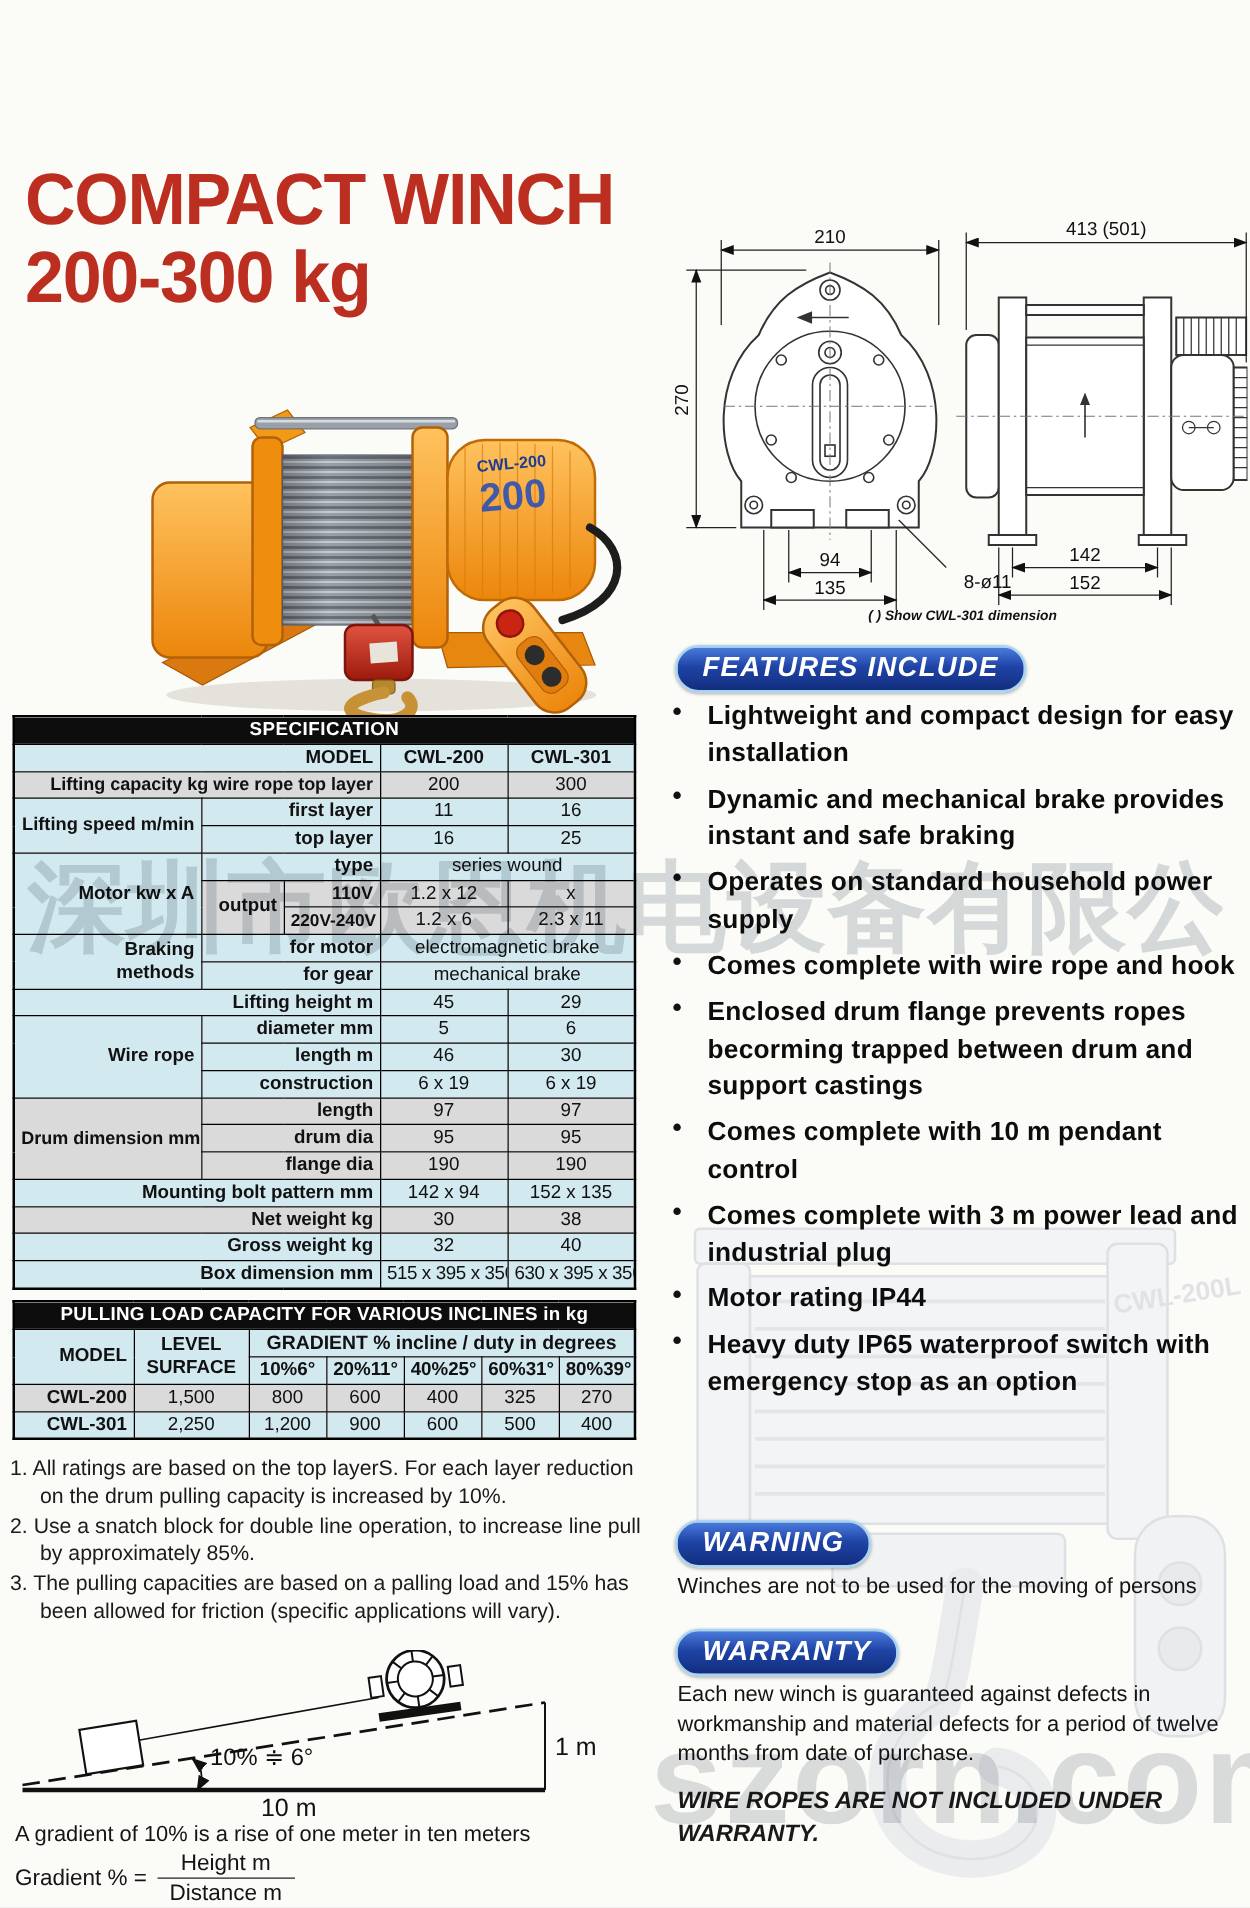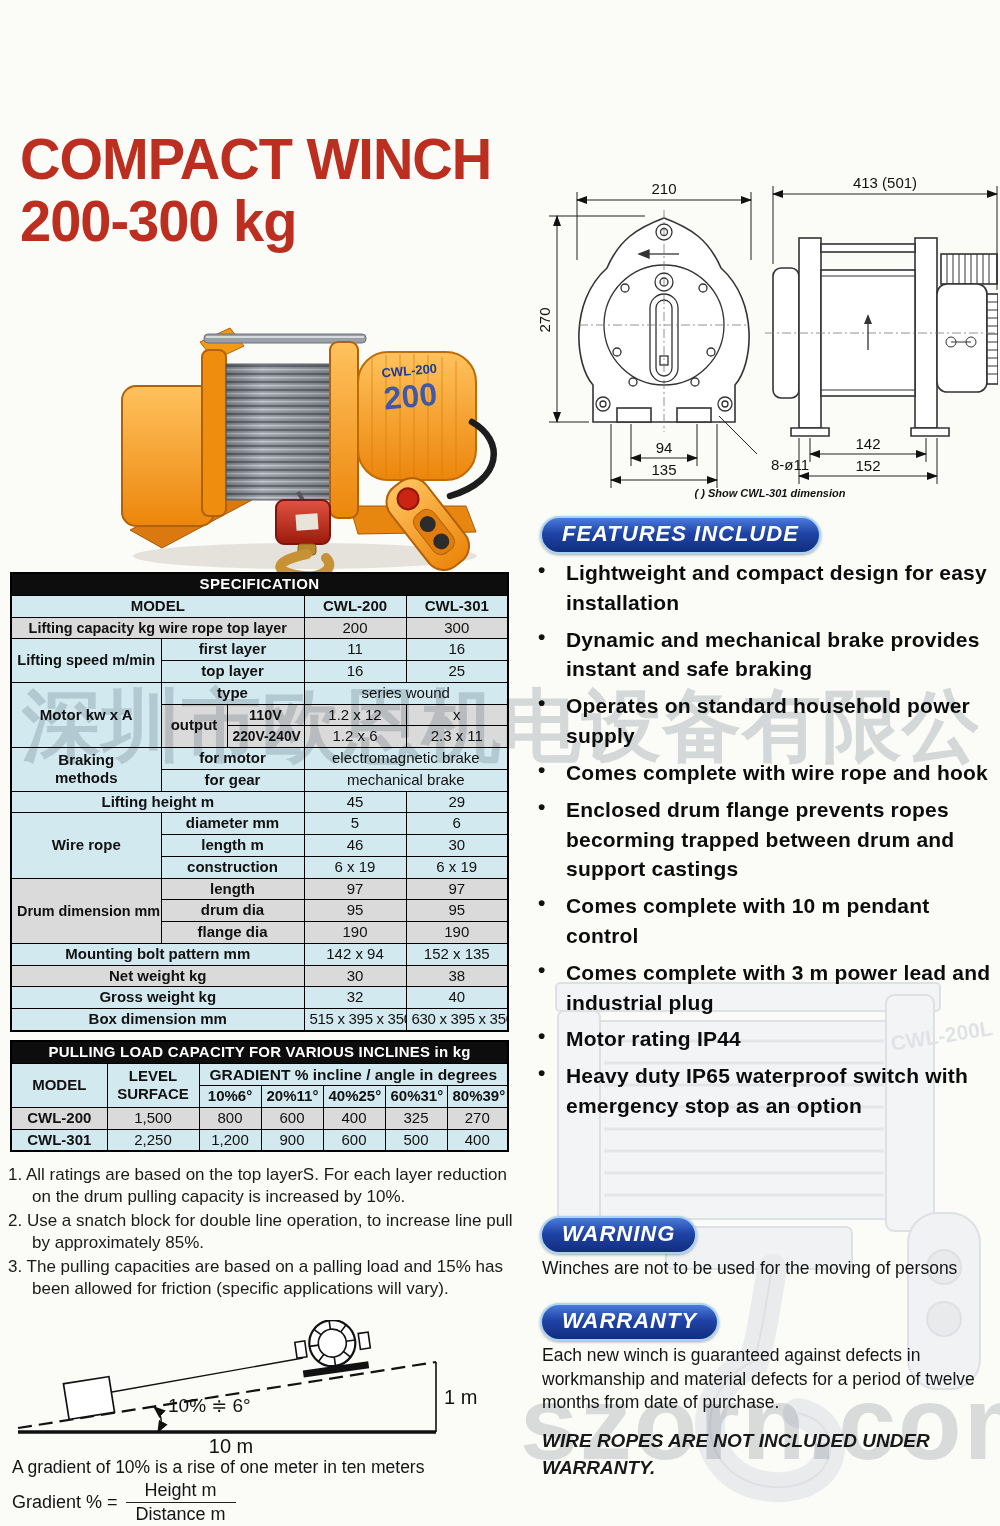--- a/index.html
+++ b/index.html
@@ -24,21 +24,21 @@
 
   
   table{border-collapse:collapse;table-layout:fixed;background:#fff;}
   .dtable{border:2px solid #000;z-index:4;}
   .dtable td{border:1.5px solid #000;padding:1px 5px;font-size:15px;line-height:1.25;
              overflow:hidden;white-space:nowrap;}
   .thead{background:#0d0d0d;color:#fff;font-weight:bold;text-align:center;font-size:19px;
          letter-spacing:.4px;padding:3px 2px;}
   .thead2{background:#0d0d0d;color:#fff;font-weight:bold;text-align:center;font-size:17.5px;
           letter-spacing:.2px;padding:3px 2px;}
-  .tl{font-weight:bold;text-align:center;}
+  .tl{font-weight:bold;text-align:right;}
   .tc{text-align:center;}
   .cb{background:#d2e9f0;}
   .cg{background:#dadada;}
   .sm{font-size:13.6px;letter-spacing:-0.3px;}
 
   
   #features{left:538px;top:558px;width:462px;z-index:3;}
   #features ul{list-style:none;margin:0;padding:0;}
   #features li{display:flex;margin:0 0 7px 0;}
   #features .blt{width:28px;flex:0 0 28px;font-size:21px;font-weight:bold;}
@@ -429,21 +429,21 @@
         <col style="width:62px">
         <col style="width:61px">
       </colgroup>
     <tbody>
         <tr>
           <td colspan="7" class="thead2">PULLING LOAD CAPACITY FOR VARIOUS INCLINES in kg</td>
         </tr>
     <tr>
       <td rowspan="2" class="tl cb" style="vertical-align:middle">MODEL</td>
       <td rowspan="2" class="tc cb" style="font-weight:bold;vertical-align:middle"><span>LEVEL</span><br><span>SURFACE</span></td>
-      <td colspan="5" class="tc cb" style="font-weight:bold;font-size:15.5px">GRADIENT % incline / angle in degrees</td>
+      <td colspan="5" class="tc cb" style="font-weight:bold;font-size:15.5px">GRADIENT % incline / duty in degrees</td>
     </tr>
     <tr>
       <td class="tc cb" style="font-weight:bold">10%6°</td>
       <td class="tc cb" style="font-weight:bold">20%11°</td>
       <td class="tc cb" style="font-weight:bold">40%25°</td>
       <td class="tc cb" style="font-weight:bold">60%31°</td>
       <td class="tc cb" style="font-weight:bold">80%39°</td>
     </tr>
     <tr>
       <td class="tl cg">CWL-200</td>

